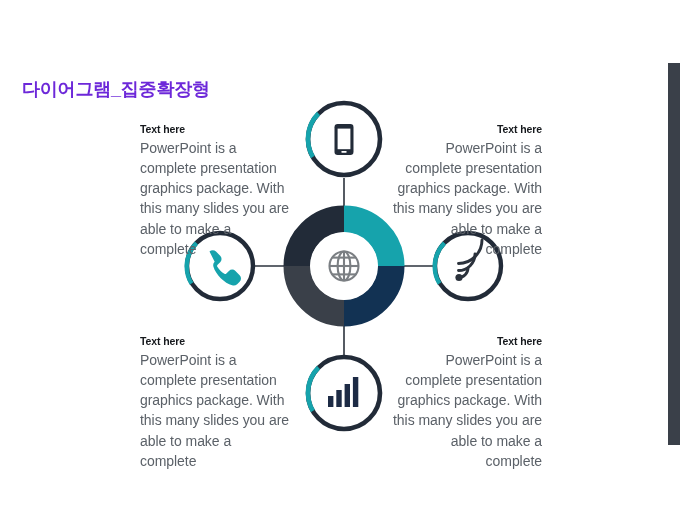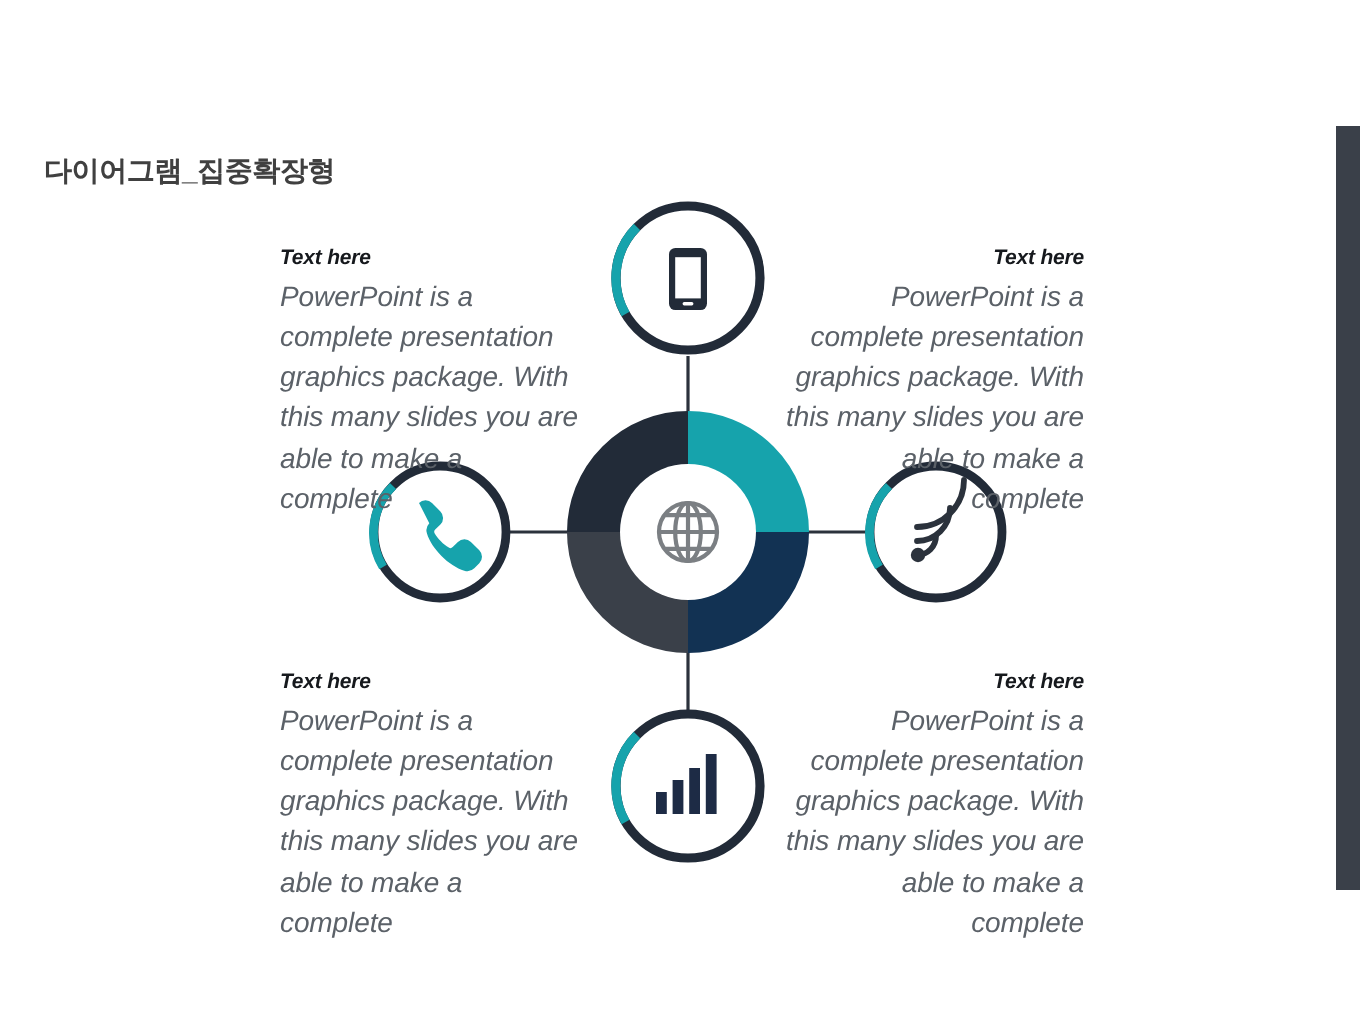--- a/index.html
+++ b/index.html
@@ -13,23 +13,23 @@
     font-family: "Liberation Sans", sans-serif;
     overflow: hidden;
     position: relative;
   }
 
   
   #slide-title {
     position: absolute;
     left: 22px;
     top: 77px;
-    font-size: 14px;
+    font-size: 18px;
     font-weight: bold;
-    color: #404040;
+    color: #6d28d9;
     letter-spacing: -0.2px;
     white-space: nowrap;
   }
 
   
   #right-bar {
     position: absolute;
     left: 668px;
     top: 63px;
     width: 12px;
@@ -43,21 +43,20 @@
     left: 0;
     top: 0;
     width: 680px;
     height: 510px;
   }
 
   
   .text-block {
     position: absolute;
     width: 150px;
-    font-style: italic;
   }
   .text-block .tb-title {
     font-size: 10.5px;
     font-weight: bold;
     color: #16191d;
     margin-bottom: 3px;
     letter-spacing: -0.1px;
   }
   .text-block .tb-body {
     font-size: 14px;

